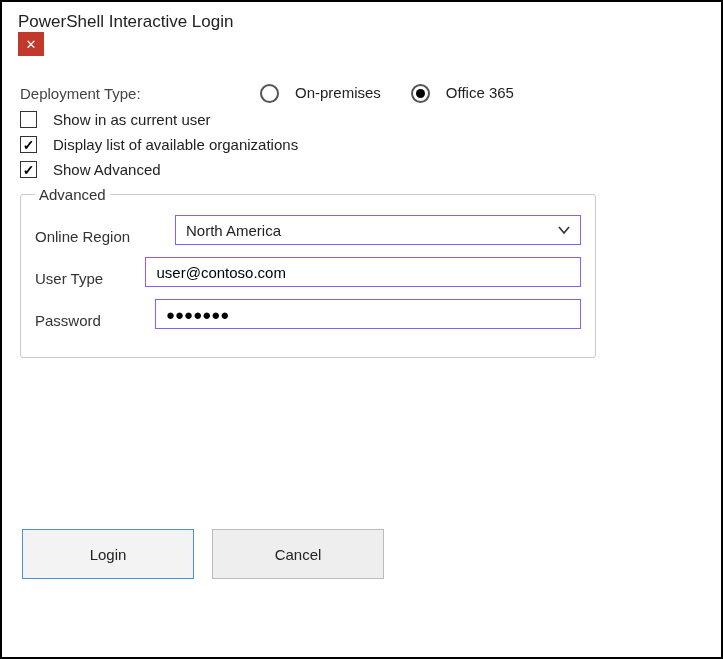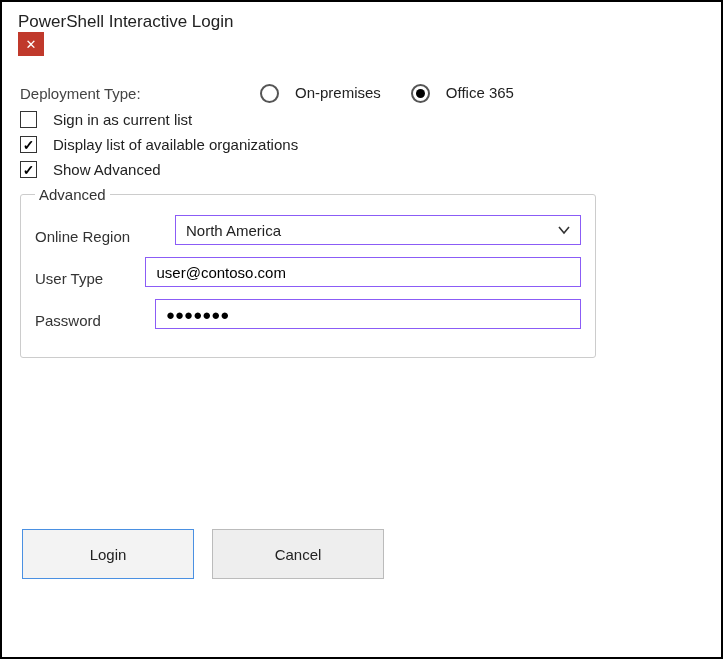--- a/index.html
+++ b/index.html
@@ -190,21 +190,21 @@
     <div class="radio-group">
       <span class="radio"></span>
       <span class="radio-label">On-premises</span>
       <span class="radio selected"></span>
       <span class="radio-label">Office 365</span>
     </div>
   </div>
 
   <div class="check-row">
     <span class="checkbox"></span>
-    <span class="check-label">Sign in as current list</span>
+    <span class="check-label">Show in as current user</span>
   </div>
   <div class="check-row">
     <span class="checkbox checked"></span>
     <span class="check-label">Display list of available organizations</span>
   </div>
   <div class="check-row">
     <span class="checkbox checked"></span>
     <span class="check-label">Show Advanced</span>
   </div>
 

